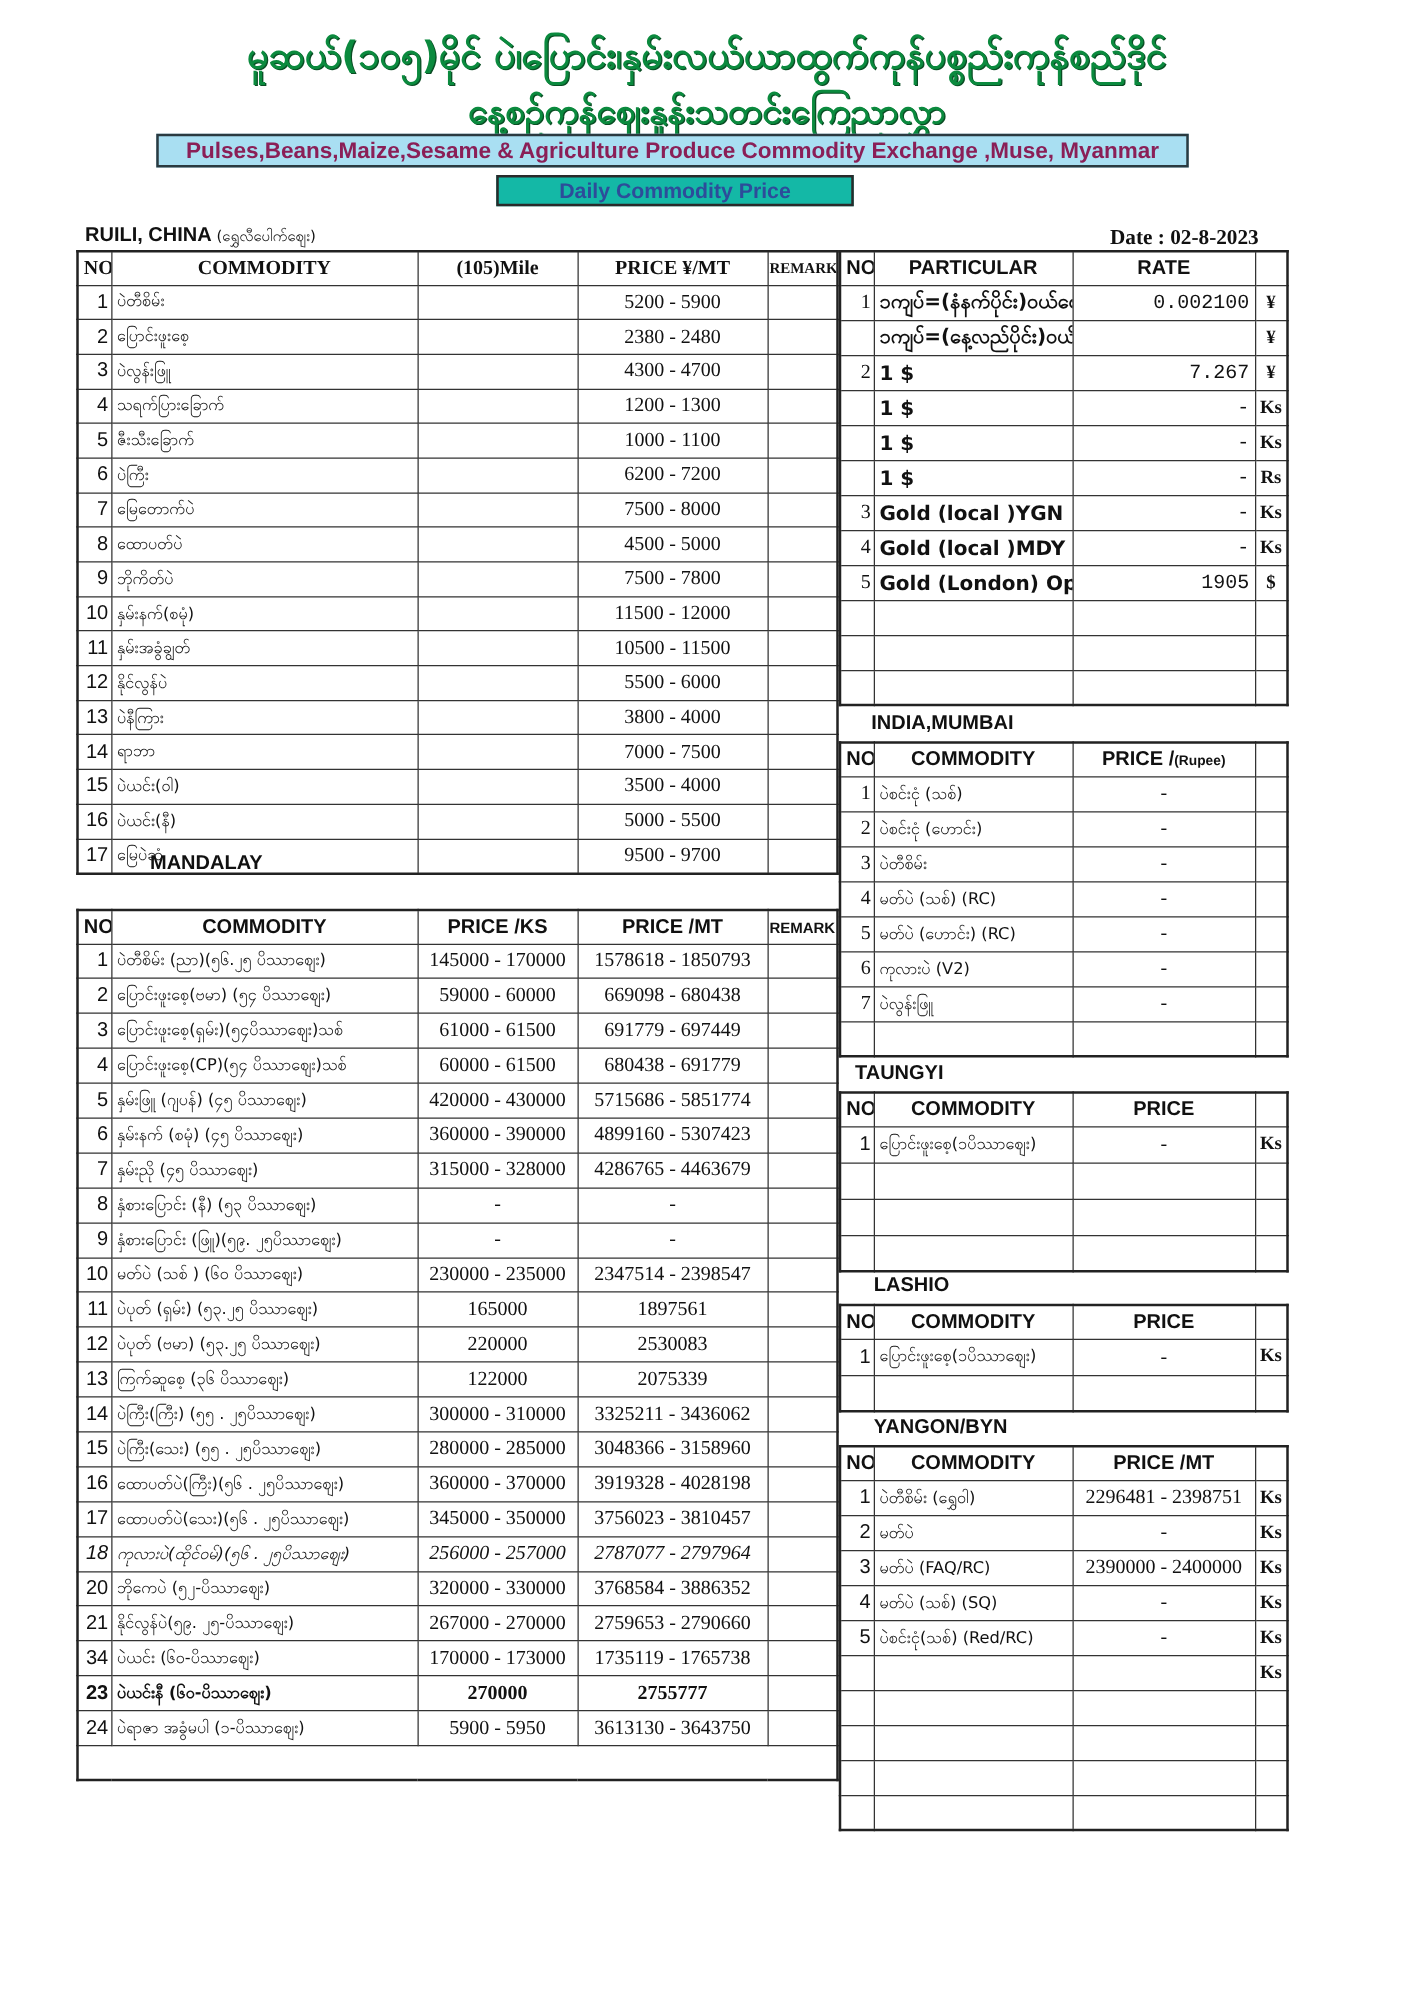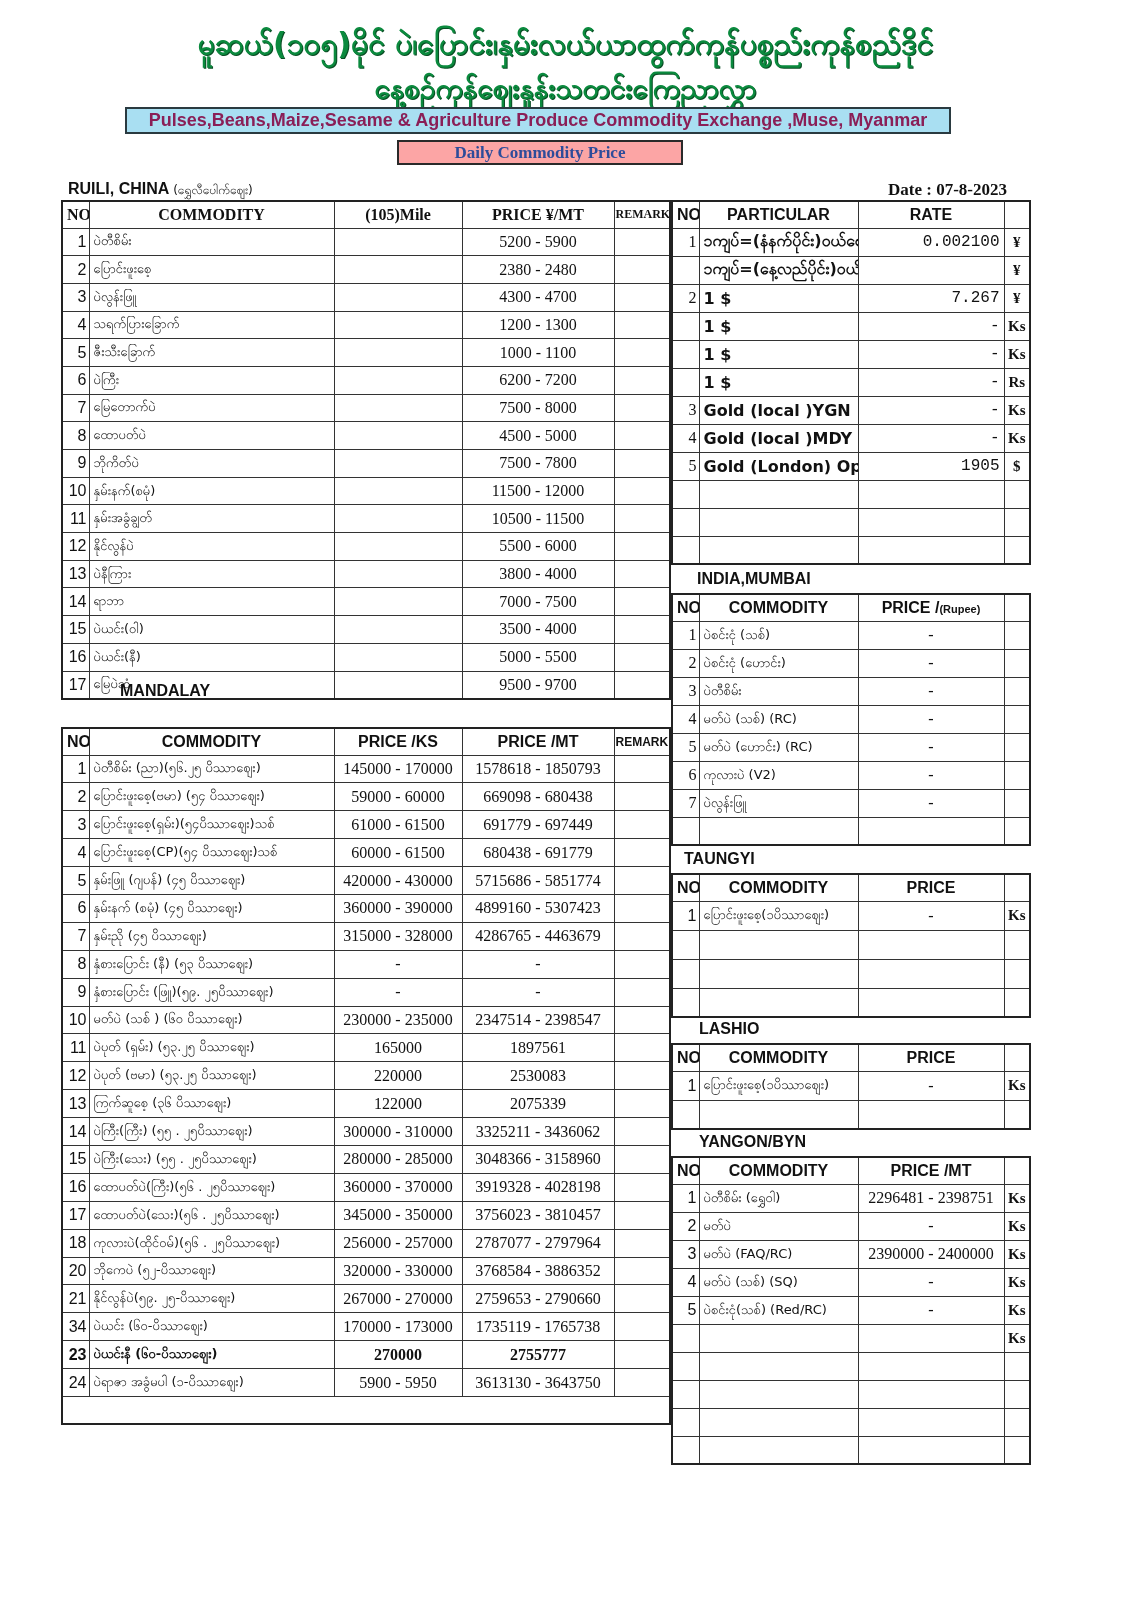--- a/index.html
+++ b/index.html
@@ -2,21 +2,21 @@
 <html><head>
 <meta charset="utf-8">
 <style>
   html,body{margin:0;padding:0;background:#ffffff;}
   body{width:1131px;height:1600px;position:relative;overflow:hidden;font-family:"Liberation Serif","DejaVu Serif",serif;color:#111;}
   .abs{position:absolute;}
   .title-my{left:0;width:1131px;text-align:center;color:#0b8a3e;font-family:"DejaVu Sans",sans-serif;font-weight:bold;text-shadow:1px 1px 0 #0a4d24;}
   #t1{top:24px;font-size:30px;}
   #t2{top:70px;font-size:28px;}
   #banner{left:125px;top:107px;width:826px;height:27px;background:#a9dff2;border:2px solid #2a3a40;box-sizing:border-box;text-align:center;font-family:"Liberation Sans",sans-serif;font-weight:bold;font-size:18px;line-height:23px;color:#8a1f57;}
-  #subbanner{left:397px;top:140px;width:286px;height:25px;background:#fca5a5;border:2px solid #2a2a2a;box-sizing:border-box;text-align:center;font-family:Liberation Serif, serif;font-weight:bold;font-size:17px;line-height:21px;color:#2d4c9a;}
+  #subbanner{left:397px;top:140px;width:286px;height:25px;background:#14b8a6;border:2px solid #2a2a2a;box-sizing:border-box;text-align:center;font-family:Liberation Sans, sans-serif;font-weight:bold;font-size:17px;line-height:21px;color:#2d4c9a;}
   .sec{font-family:"Liberation Sans",sans-serif;font-weight:bold;font-size:16px;}
   .sec small{font-family:"DejaVu Sans",sans-serif;font-weight:normal;font-size:12px;}
   #date{left:888px;top:180px;font-size:17px;font-weight:bold;}
   table{position:absolute;border-collapse:collapse;table-layout:fixed;}
   td,th{border:1px solid #333;padding:0 4px;white-space:nowrap;overflow:hidden;font-size:16px;}
   th{font-family:"Liberation Sans",sans-serif;font-weight:bold;font-size:16px;text-align:center;}
   th.serif{font-family:"Liberation Serif",serif;}
   th.rem{font-size:12px;padding:0 1px;}
   td.no{text-align:right;font-family:"Liberation Sans",sans-serif;font-size:16px;padding-right:2px;}
   td.no.serif{font-family:"Liberation Serif",serif;}
@@ -32,21 +32,21 @@
 
 <div class="abs title-my" id="t1">မူဆယ်(၁၀၅)မိုင် ပဲ၊ပြောင်း၊နှမ်းလယ်ယာထွက်ကုန်ပစ္စည်းကုန်စည်ဒိုင်</div>
 <div class="abs title-my" id="t2">နေ့စဉ်ကုန်ဈေးနှုန်းသတင်းကြေညာလွှာ</div>
 <div class="abs" id="banner">Pulses,Beans,Maize,Sesame &amp; Agriculture Produce Commodity Exchange ,Muse, Myanmar</div>
 <div class="abs" id="subbanner">Daily Commodity Price</div>
 
 <div class="abs sec" style="left:68px;top:180px;">
   <span>RUILI, CHINA</span>
   <small>(ရွှေလီပေါက်ဈေး)</small>
 </div>
-<div class="abs" id="date">Date : 07-8-2023</div>
+<div class="abs" id="date">Date : 02-8-2023</div>
 
 <table id="ruili" class="outer" style="left:61px;top:200px;width:608px;">
   <colgroup>
       <col style="width:27px">
       <col style="width:245px">
       <col style="width:128px">
       <col style="width:152px">
       <col style="width:56px">
     </colgroup>
   <thead>
@@ -313,21 +313,21 @@
         <td class="c">3919328 - 4028198</td>
         <td class=""></td>
       </tr>
       <tr style="height: 27.9px;">
         <td class="no">17</td>
         <td class="my">ထောပတ်ပဲ(သေး)(၅၆ . ၂၅ပိဿာဈေး)</td>
         <td class="c">345000 - 350000</td>
         <td class="c">3756023 - 3810457</td>
         <td class=""></td>
       </tr>
-      <tr style="height: 27.9px;">
+      <tr style="height: 27.9px; font-style: italic;">
         <td class="no">18</td>
         <td class="my">ကုလားပဲ(ထိုင်ဝမ်)(၅၆ . ၂၅ပိဿာဈေး)</td>
         <td class="c">256000 - 257000</td>
         <td class="c">2787077 - 2797964</td>
         <td class=""></td>
       </tr>
       <tr style="height: 27.9px;">
         <td class="no">20</td>
         <td class="my">ဘိုကေပဲ (၅၂-ပိဿာဈေး)</td>
         <td class="c">320000 - 330000</td>

